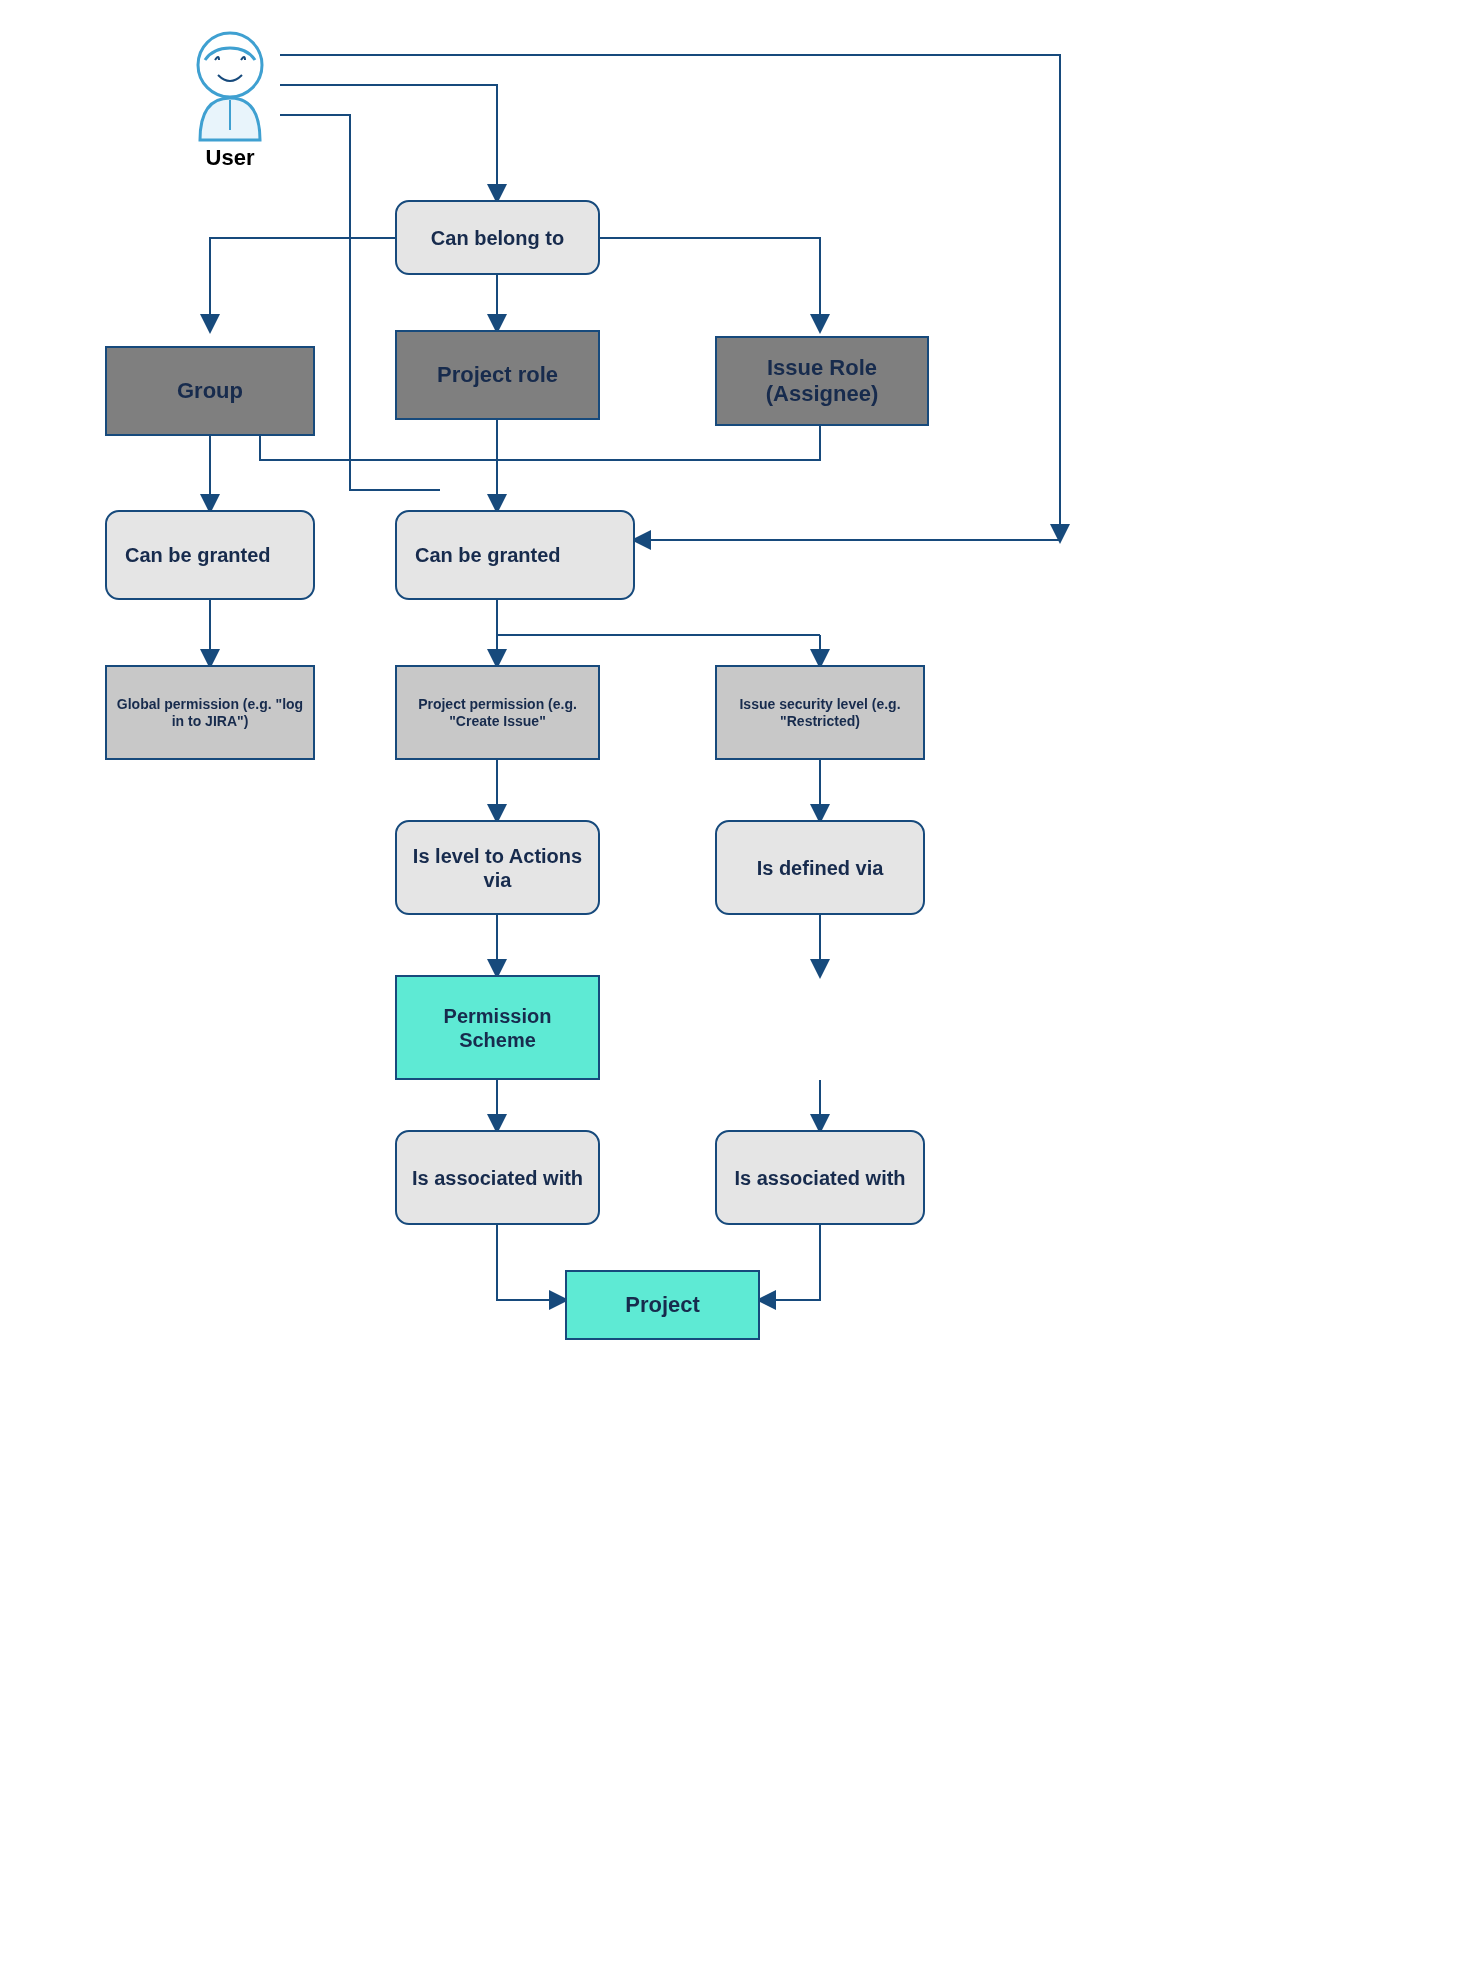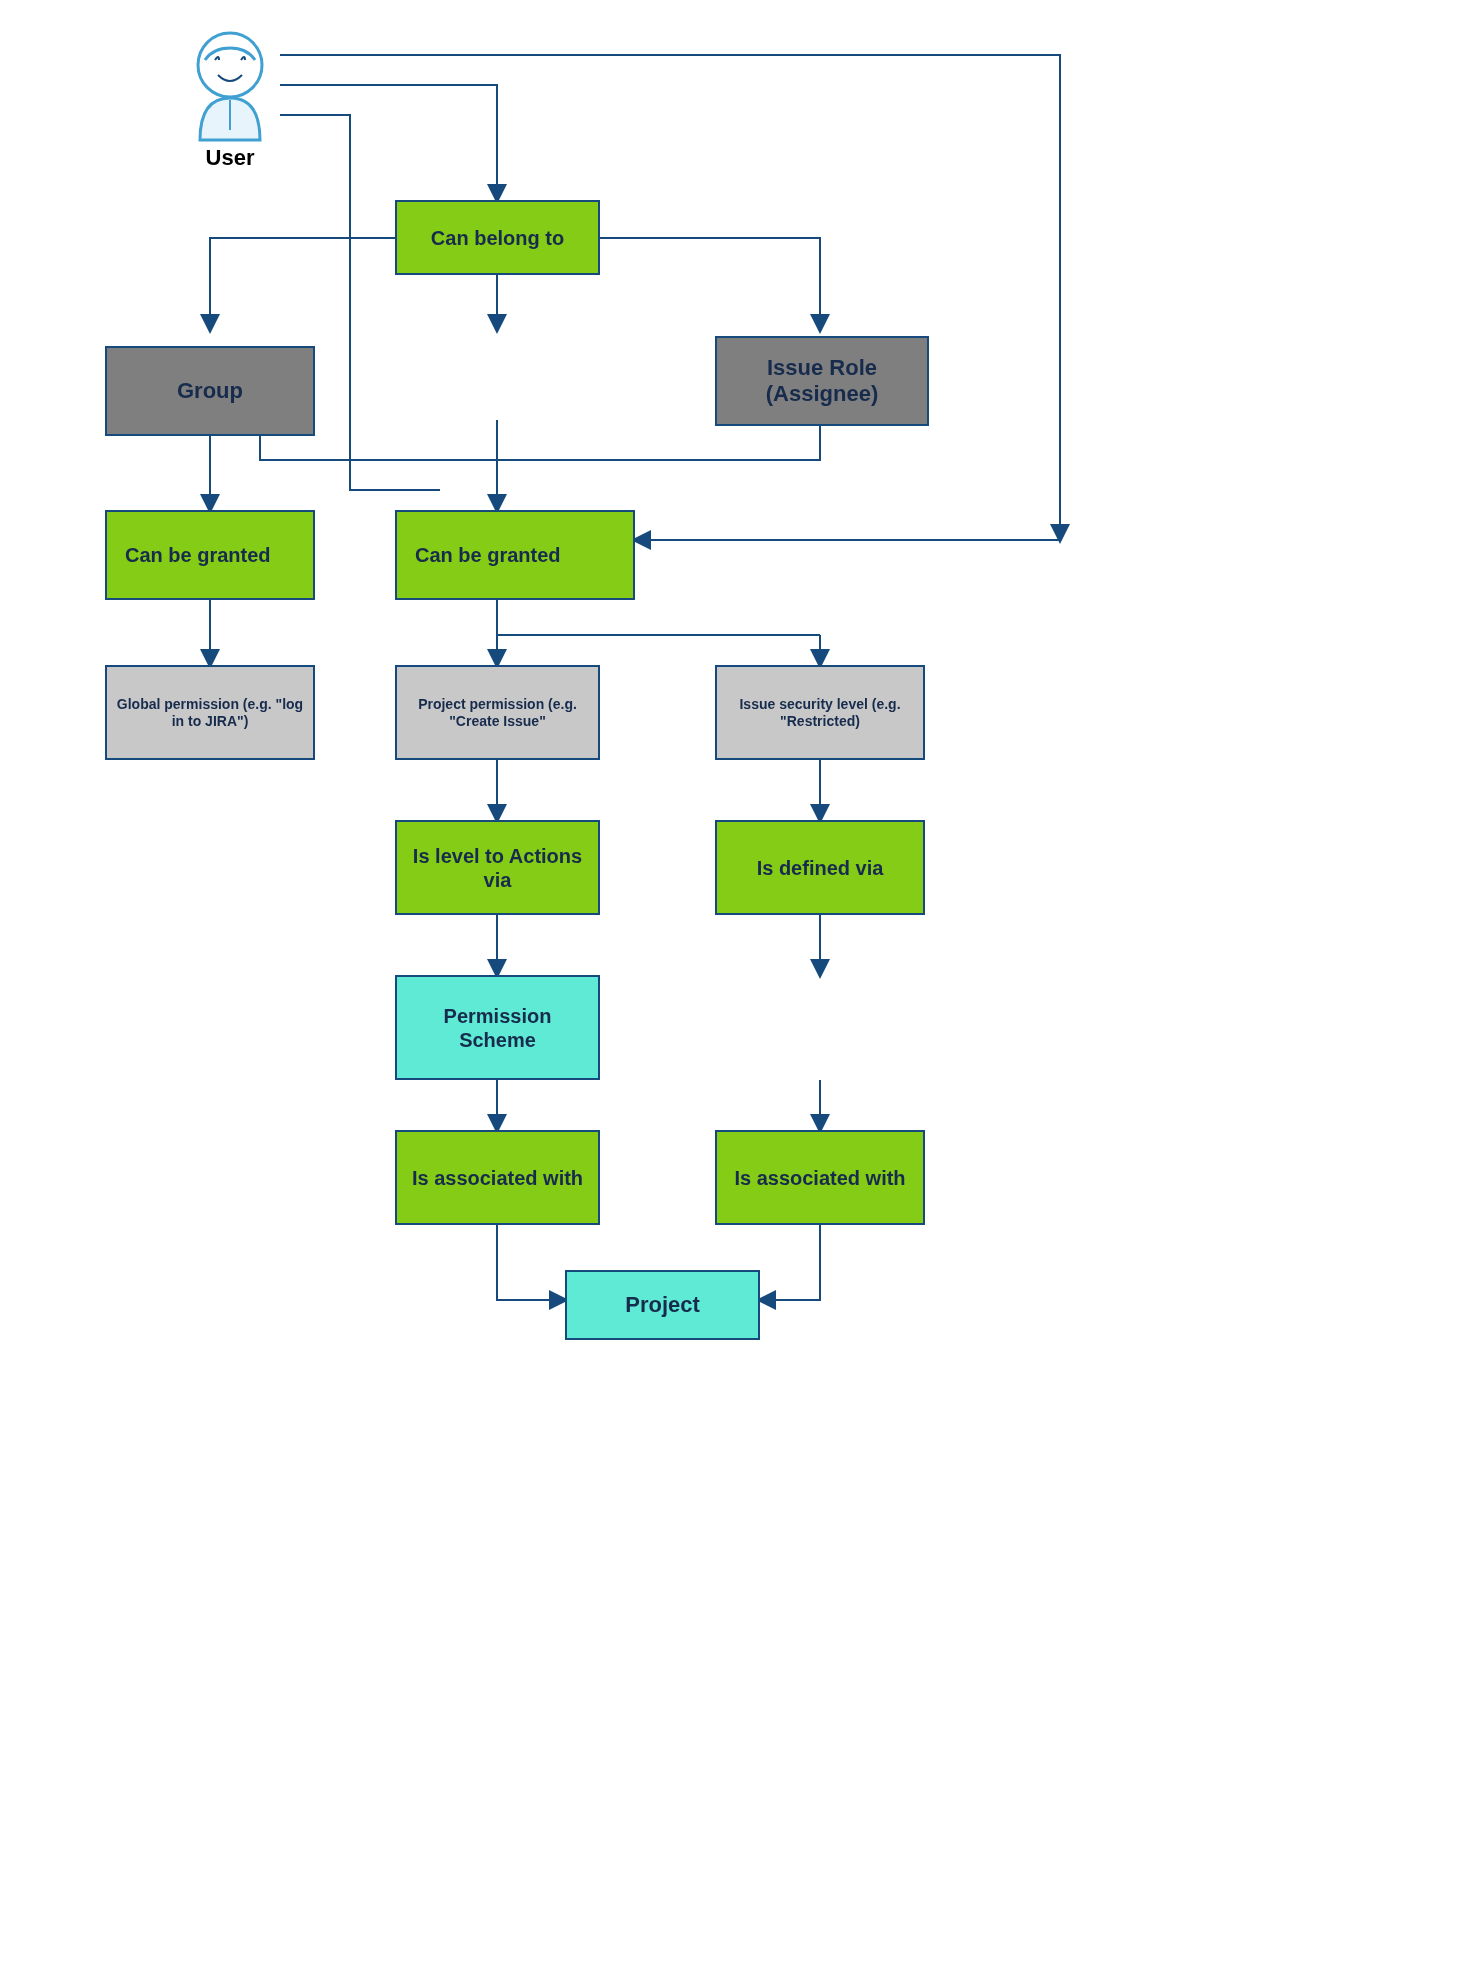--- a/index.html
+++ b/index.html
@@ -1,18 +1,18 @@
 <!DOCTYPE html>
 <html><head>
 <meta charset="utf-8">
 <style>
   html,body{margin:0;padding:0;background:#fff;font-family:Arial,Helvetica,sans-serif;}
   .canvas{position:relative;width:1473px;height:1987px;}
   .node{position:absolute;box-sizing:border-box;border:2px solid #174a7c;display:flex;align-items:center;justify-content:center;text-align:center;font-weight:bold;color:#172b4d;padding:6px;line-height:1.2;}
-  .blue{background:#84cc16;font-size:20px;}
+  .blue{background:#e5e5e5;font-size:20px;border-radius:14px;}
   .dark{background:#7f7f7f;font-size:22px;}
   .light{background:#c8c8c8;font-size:14px;}
   .lightbig{background:#5eead4;font-size:20px;}
   .label{position:absolute;font-weight:bold;color:#000000;font-size:22px;text-align:center;}
   svg{position:absolute;top:0;left:0;pointer-events:none;}
   .conn{stroke:#174a7c;stroke-width:2;fill:none;}
   .arrow{fill:#174a7c;}
 </style>
 </head>
 <body>
@@ -81,20 +81,21 @@
     <path class="conn" d="M497 1225 V1300 H565" marker-end="url(#ah)"></path>
 
     <path class="conn" d="M820 1225 V1300 H760" marker-end="url(#ah)"></path>
   </svg>
 
   <div class="label" style="left:185px;top:145px;width:90px;">User</div>
 
   <div class="node blue" style="left:395px;top:200px;width:205px;height:75px;">Can belong to</div>
 
   <div class="node dark" style="left:105px;top:346px;width:210px;height:90px;">Group</div>
+  <div class="node dark" style="left:395px;top:330px;width:205px;height:90px;">Project role</div>
   <div class="node dark" style="left:715px;top:336px;width:214px;height:90px;">Issue Role (Assignee)</div>
 
   <div class="node blue" style="left:105px;top:510px;width:210px;height:90px;justify-content:flex-start;padding-left:18px;text-align:left;">Can be granted</div>
   <div class="node blue" style="left:395px;top:510px;width:240px;height:90px;justify-content:flex-start;padding-left:18px;text-align:left;">Can be granted</div>
 
   <div class="node light" style="left:105px;top:665px;width:210px;height:95px;">Global permission (e.g. "log in to JIRA")</div>
   <div class="node light" style="left:395px;top:665px;width:205px;height:95px;">Project permission (e.g. "Create Issue"</div>
   <div class="node light" style="left:715px;top:665px;width:210px;height:95px;">Issue security level (e.g. "Restricted)</div>
 
   <div class="node blue" style="left:395px;top:820px;width:205px;height:95px;">Is level to Actions via</div>

